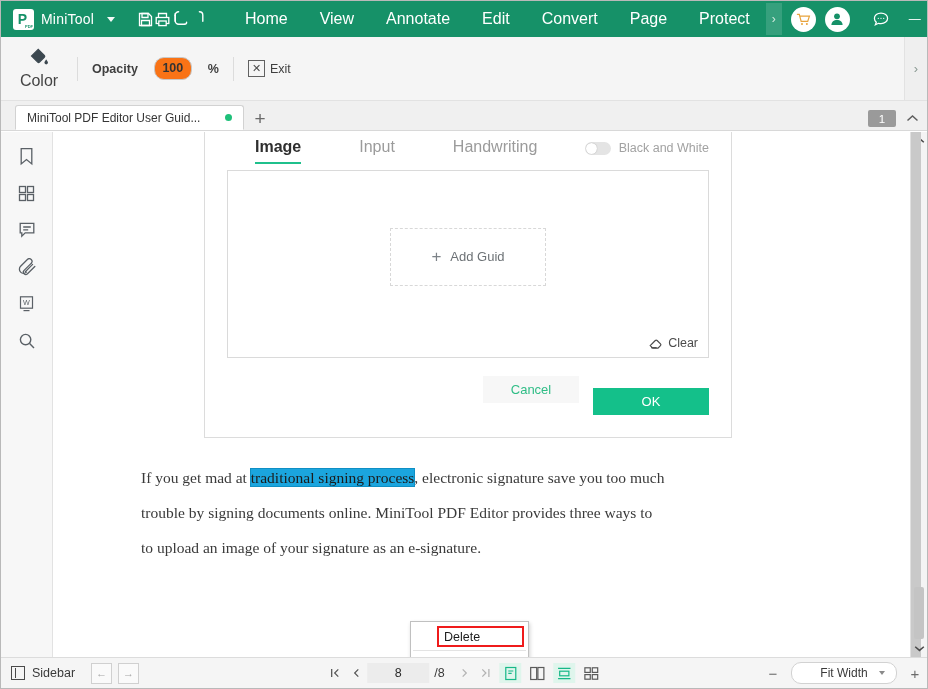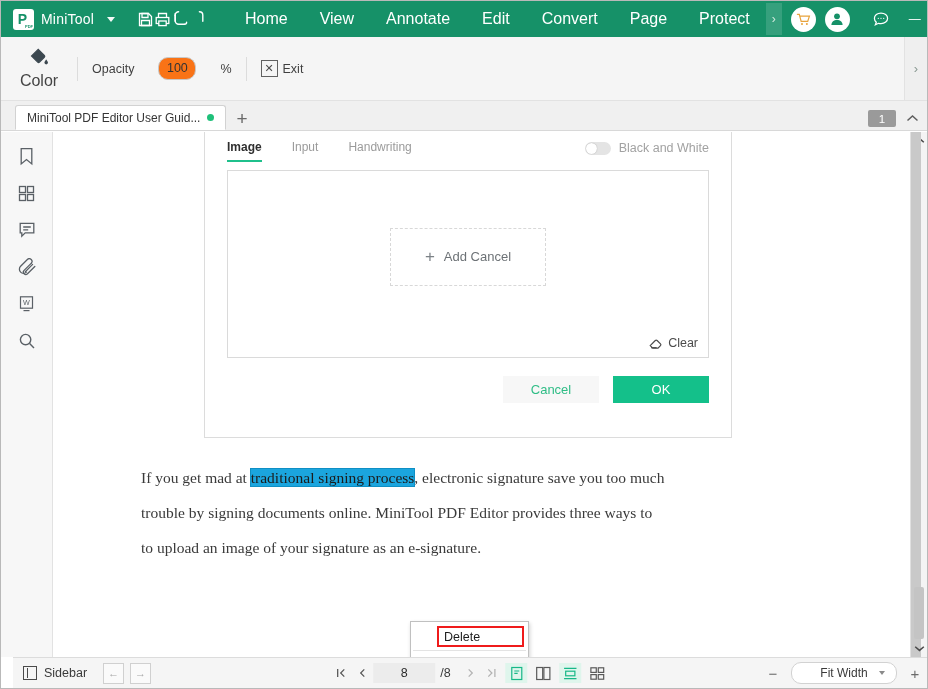--- a/index.html
+++ b/index.html
@@ -118,21 +118,21 @@
   }
   .ribbon-tool {
     display: flex; flex-direction: column;
     align-items: center; justify-content: center;
     width: 48px;
   }
   .ribbon-tool .lbl { font-size: 16px; color: #444; margin-top: 3px; }
   .r-divider {
     width: 1px; height: 24px; background: #dcdcdc; margin: 0 14px;
   }
-  .opacity-grp { display: flex; align-items: center; gap: 24px; }
+  .opacity-grp { display: flex; align-items: center; gap: 16px; font-weight: bold; }
   .opacity-lbl { font-size: 12.5px; color: #3f3f3f; }
   .opacity-input {
     width: 38px; height: 23px;
     border: 1px solid #c8c8c8; background: #f97316;
     text-align: center; font-size: 12.5px; color: #333;
     font-family: "Liberation Sans", sans-serif;
     border-radius: 10px;
     box-sizing: border-box;
     line-height: 21px;
   }
@@ -163,21 +163,21 @@
     padding-left: 14px;
     box-sizing: border-box;
     position: relative;
   }
   .doc-tab {
     height: 25px;
     background: #ffffff;
     border: 1px solid #d2d2d2;
     border-bottom: 1px solid #ffffff;
     border-radius: 3px 3px 0 0;
-    display: flex; align-items: center; gap: 7px;
+    display: flex; align-items: center; gap: 25px;
     padding: 0 11px;
     font-size: 12px; color: #363636;
     box-sizing: border-box;
   }
   .tab-dot {
     width: 7px; height: 7px; border-radius: 50%;
     background: #1fc07a;
   }
   .tab-add {
     font-size: 19px; color: #6a6a6a;
@@ -244,24 +244,25 @@
     box-sizing: border-box;
   }
   .sig-tabs {
     display: flex; align-items: center;
     padding: 5px 22px 0 22px;
     height: 33px;
     box-sizing: border-box;
     position: relative;
   }
   .sig-tab {
-    font-size: 12px; color: #9b9b9b;
+    font-size: 16px; color: #9b9b9b;
     margin-right: 30px;
     position: relative;
     padding-bottom: 8px;
+    margin-left: 28px;
   }
   .sig-tab.active { color: #2f2f2f; font-weight: bold; }
   .sig-tab.active::after {
     content: "";
     position: absolute; left: 0; right: 0; bottom: 0;
     height: 2px; background: #1fc08c;
   }
   .bw-grp {
     margin-left: auto; display: flex; align-items: center; gap: 8px;
     padding-bottom: 6px;
@@ -310,27 +311,28 @@
   .btn-cancel {
     width: 96px; height: 27px;
     background: #f7f7f7;
     color: #2fbd86;
     font-size: 13px;
     display: flex; align-items: center; justify-content: center;
     border: none;
     font-family: "Liberation Sans", sans-serif;
   }
   .btn-ok {
-    width: 96px; height: 27px;
+    width: 116px; height: 27px;
     background: #14c08a;
     color: #ffffff;
     font-size: 13px;
     display: flex; align-items: center; justify-content: center;
     border: none;
     font-family: "Liberation Sans", sans-serif;
+    margin-top: 12px;
   }
 
   
   .doctext {
     position: absolute;
     left: 88px; top: 328px;
     width: 730px;
     font-size: 15.5px;
     color: #3a3a3a;
     line-height: 35px;
@@ -395,21 +397,21 @@
     border-radius: 2px;
   }
   .pagebar-left {
     position: absolute; left: 0; top: 0; bottom: 0;
     width: 10px; background: #c9c9c9;
   }
 
   
   .statusbar {
     position: absolute;
-    left: 12px; right: 0; bottom: 0;
+    left: 0; right: 0; bottom: 0;
     height: 31px;
     background: #f5f5f5;
     border-top: 1px solid #dcdcdc;
     display: flex; align-items: center;
     padding: 0 4px;
     box-sizing: border-box;
   }
   .sb-sidebar {
     display: flex; align-items: center; gap: 7px;
     font-size: 12.5px; color: #3a3a3a;
@@ -659,21 +661,21 @@
             <div class="toggle">
               <div class="knob"></div>
             </div>
             <span class="bw-lbl">Black and White</span>
           </div>
         </div>
 
         <div class="sig-canvas">
           <div class="add-image">
             <span class="add-plus">+</span>
-            <span>Add Cancel</span>
+            <span>Add Guid</span>
           </div>
           <div class="clear-btn">
             <svg width="14" height="14" viewBox="0 0 14 14" fill="none" stroke="#4b4b4b" stroke-width="1.2">
               <path d="M1.2 9.6 6.3 4.5a1.3 1.3 0 0 1 1.8 0l3.4 3.4a1.3 1.3 0 0 1 0 1.8L9 12.2H3.8z"></path>
               <path d="M2 11.7h5.6"></path>
             </svg>
             <span>Clear</span>
           </div>
         </div>
 

